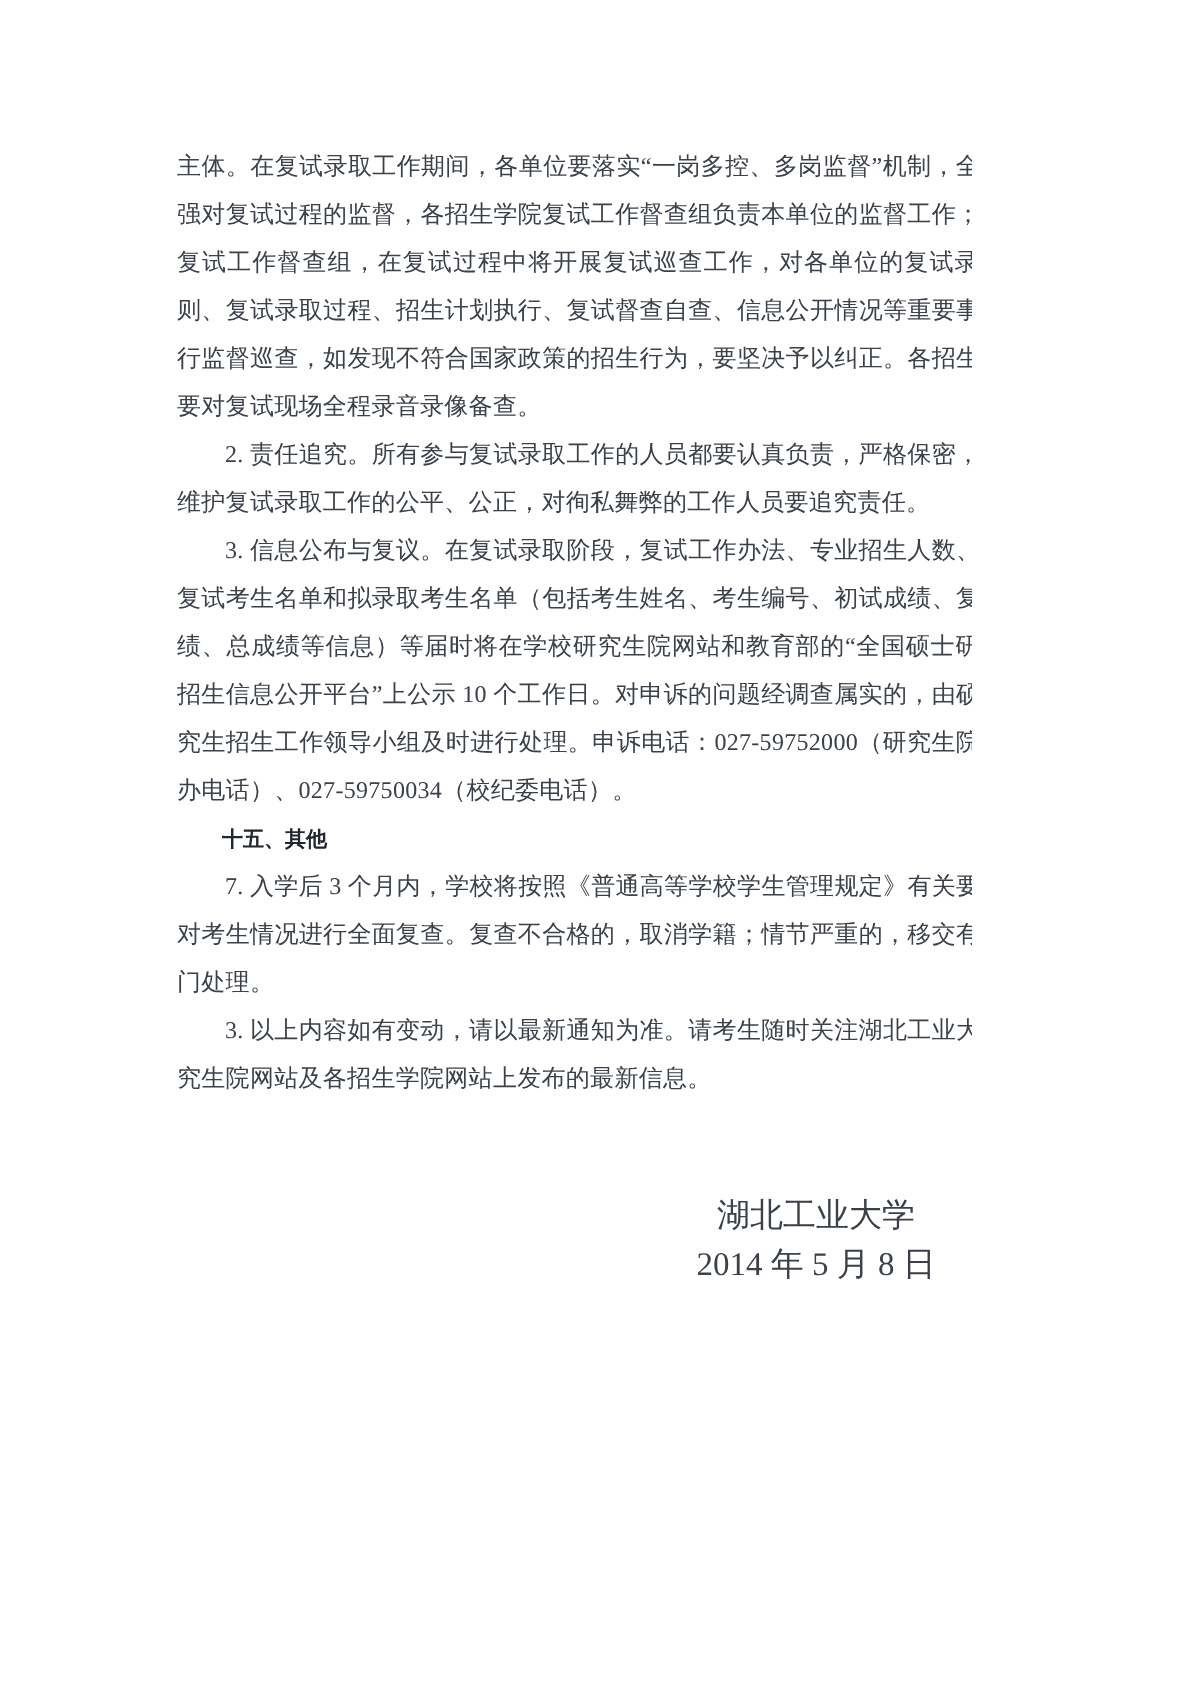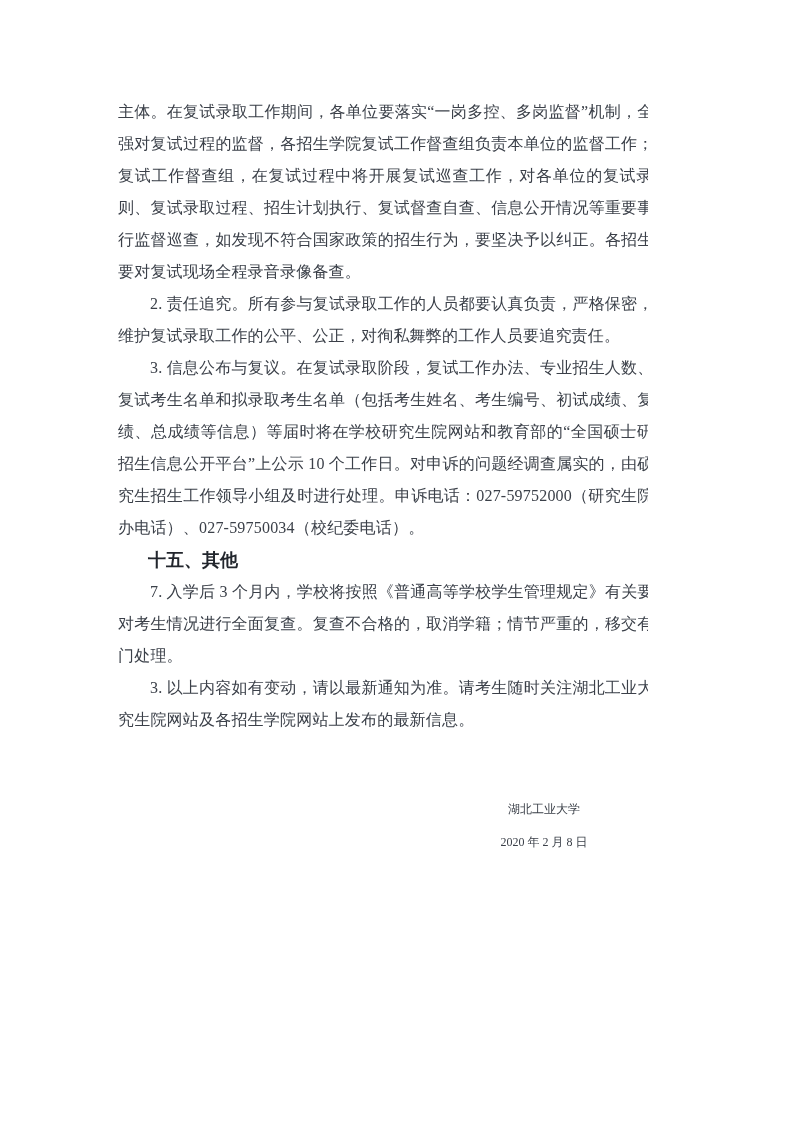--- a/index.html
+++ b/index.html
@@ -29,32 +29,32 @@
     text-align: justify;
     text-justify: inter-ideograph;
     word-break: break-all;
     letter-spacing: 0.2px;
   }
   .indent {
     text-indent: 32px;
   }
   .section-heading {
     margin: 0;
-    font-size: 18px;
+    font-size: 14px;
     line-height: 32px;
     font-weight: bold;
     color: #22262d;
     text-indent: 30px;
     font-family: "DejaVu Sans", "Liberation Sans", sans-serif;
   }
   .signature {
     margin: 57px 0 0 276px;
     width: 300px;
     text-align: center;
-    font-size: 12px;
+    font-size: 22px;
     line-height: 33px;
     color: #3b4049;
   }
   .signature div {
     white-space: nowrap;
   }
 </style>
 </head>
 <body>
 
@@ -68,17 +68,17 @@
     <p class="body-para indent">3. 信息公布与复议。在复试录取阶段，复试工作办法、专业招生人数、参加复试考生名单和拟录取考生名单（包括考生姓名、考生编号、初试成绩、复试成绩、总成绩等信息）等届时将在学校研究生院网站和教育部的“全国硕士研究生招生信息公开平台”上公示 10 个工作日。对申诉的问题经调查属实的，由硕士研究生招生工作领导小组及时进行处理。申诉电话：027-59752000（研究生院招生办电话）、027-59750034（校纪委电话）。</p>
 
     <h2 class="section-heading">十五、其他</h2>
 
     <p class="body-para indent">7. 入学后 3 个月内，学校将按照《普通高等学校学生管理规定》有关要求，对考生情况进行全面复查。复查不合格的，取消学籍；情节严重的，移交有关部门处理。</p>
 
     <p class="body-para indent">3. 以上内容如有变动，请以最新通知为准。请考生随时关注湖北工业大学研究生院网站及各招生学院网站上发布的最新信息。</p>
 
     <div class="signature">
       <div>湖北工业大学</div>
-      <div>2020 年 2 月 8 日</div>
+      <div>2014 年 5 月 8 日</div>
     </div>
 
   </div>
 </div>
 
 </body></html>

